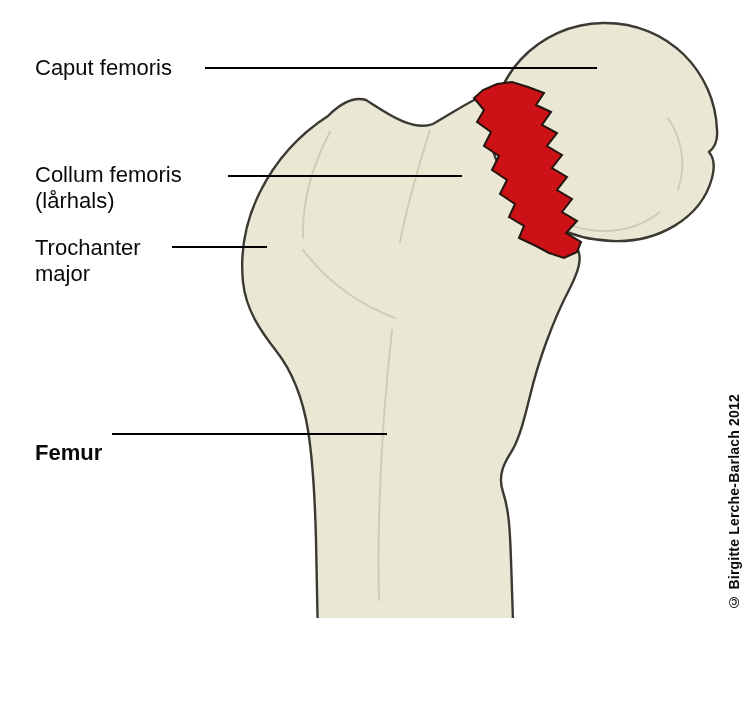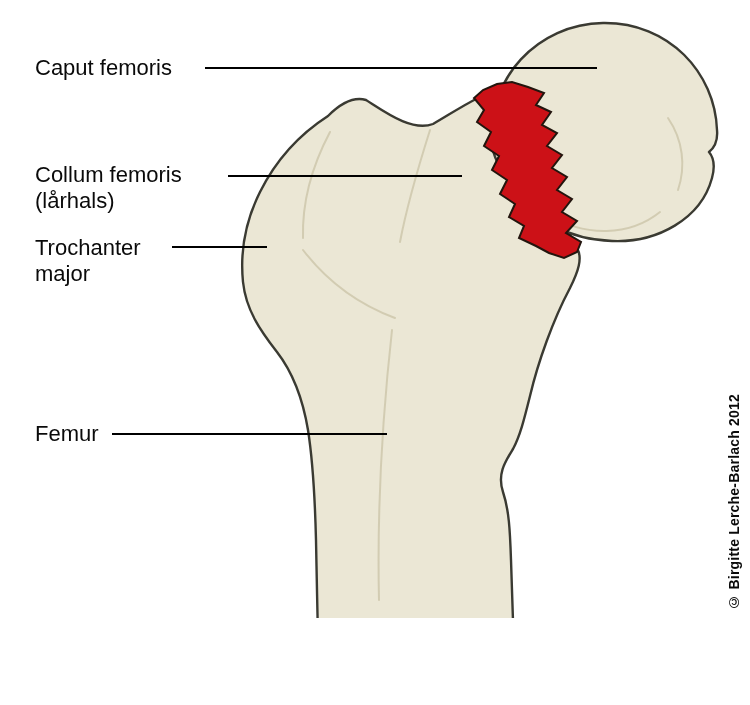--- a/index.html
+++ b/index.html
@@ -127,19 +127,19 @@
   <div class="label" style="left:35px; top:235px;">
     <span>Trochanter</span>
     <span>major</span>
   </div>
 
   <div class="label" style="left:35px; top:162px;">
     <span>Collum femoris</span>
     <span>(lårhals)</span>
   </div>
 
-  <div class="label" style="left:35px; top:421px;">
+  <div class="label" style="left:35px; top:440px;font-weight:bold;">
     <span>Femur</span>
   </div>
 
   <div class="credit">© Birgitte Lerche-Barlach 2012</div>
 
 </div>
 
 </body></html>

